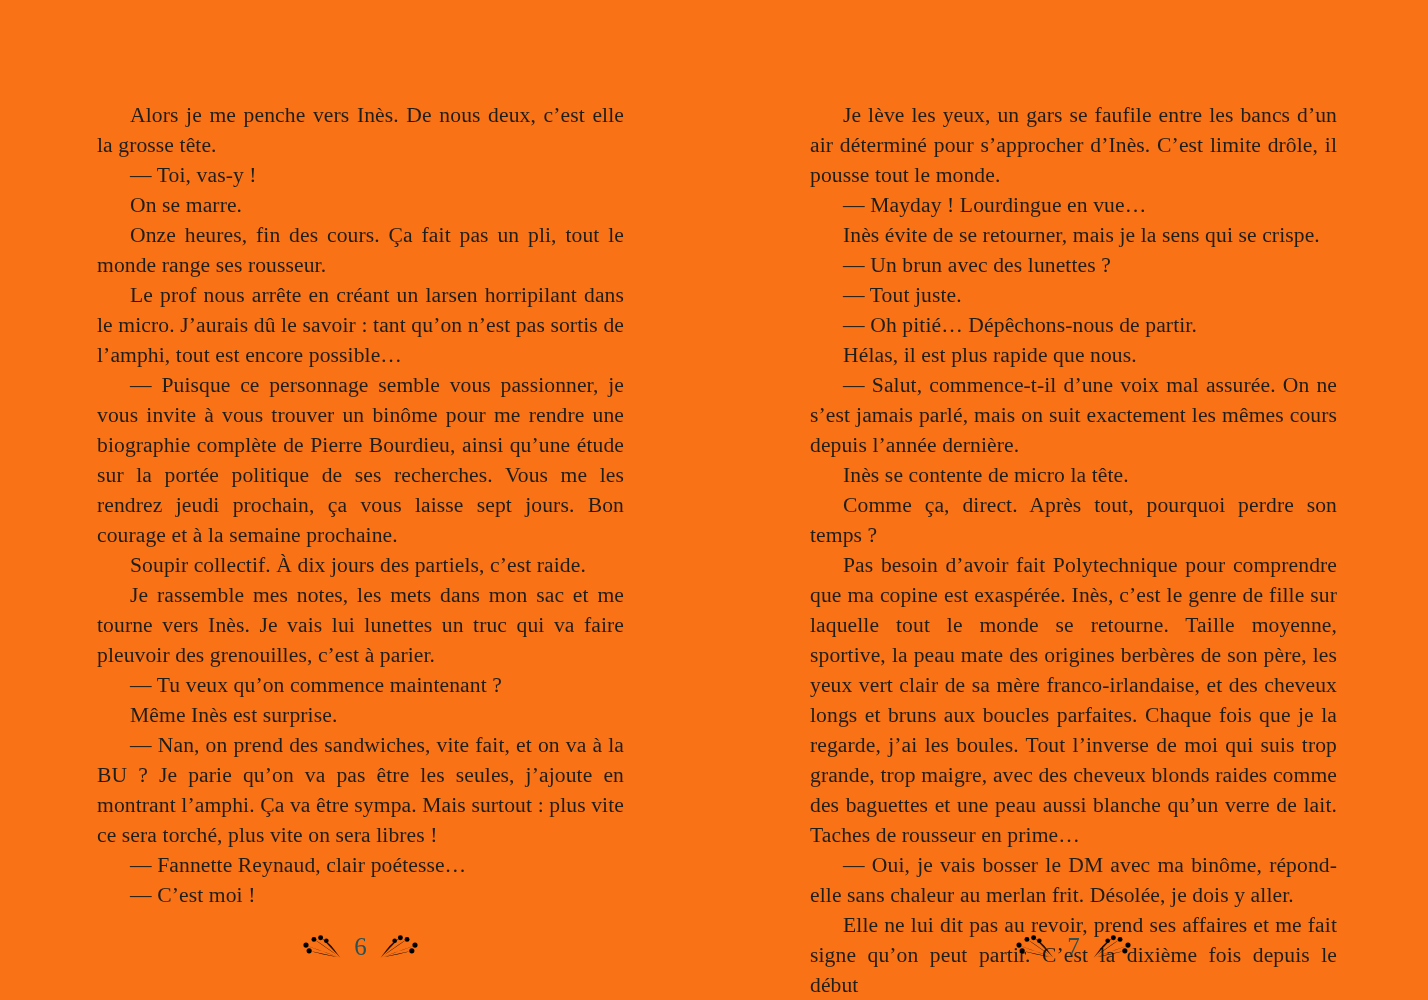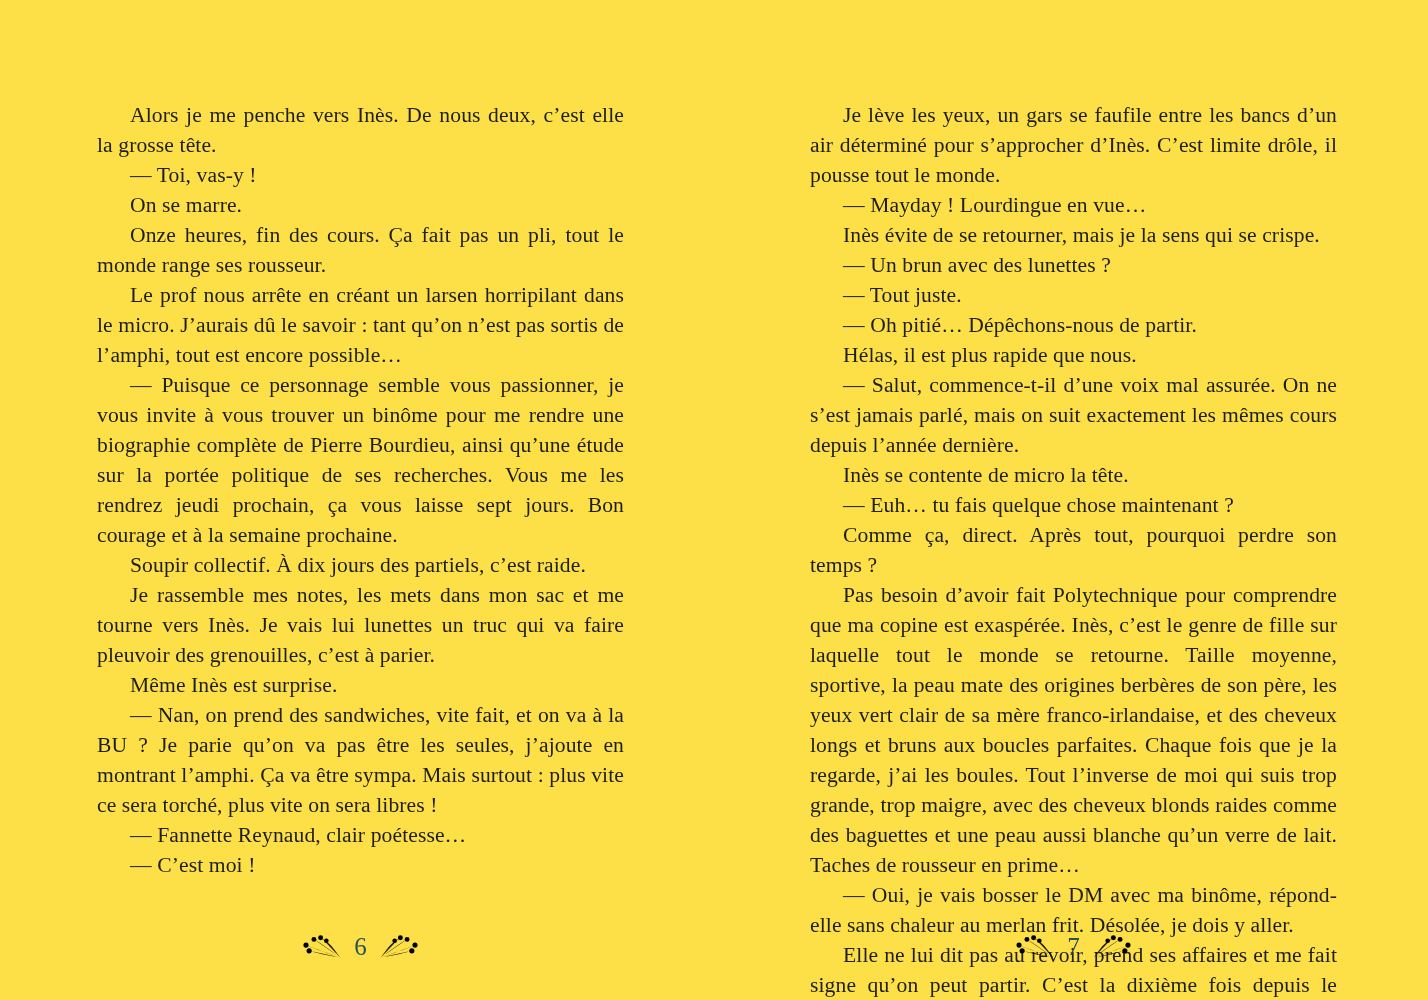--- a/index.html
+++ b/index.html
@@ -4,21 +4,21 @@
 <style>
   html, body {
     margin: 0;
     padding: 0;
     background: #ffffff;
   }
   .spread {
     position: relative;
     width: 1428px;
     height: 1000px;
-    background: #fde047;
+    background: #f97316;
     font-family: "Liberation Serif", "DejaVu Serif", serif;
     color: #1e1e1c;
     overflow: hidden;
   }
   .page {
     position: absolute;
     top: 0;
     height: 100%;
     width: 714px;
   }
@@ -95,20 +95,21 @@
     <div class="text-block">
 
     <p class="para">Alors je me penche vers Inès. De nous deux, c’est elle la grosse tête.</p>
         <p class="para">— Toi, vas-y&nbsp;!</p>
         <p class="para">On se marre.</p>
         <p class="para">Onze heures, fin des cours. Ça fait pas un pli, tout le monde range ses rousseur.</p>
         <p class="para">Le prof nous arrête en créant un larsen horripilant dans le micro. J’aurais dû le savoir&nbsp;: tant qu’on n’est pas sortis de l’amphi, tout est encore possible…</p>
         <p class="para">— Puisque ce personnage semble vous passionner, je vous invite à vous trouver un binôme pour me rendre une biographie complète de Pierre Bourdieu, ainsi qu’une étude sur la portée politique de ses recherches. Vous me les rendrez jeudi prochain, ça vous laisse sept jours. Bon courage et à la semaine prochaine.</p>
         <p class="para">Soupir collectif. À dix jours des partiels, c’est raide.</p>
         <p class="para">Je rassemble mes notes, les mets dans mon sac et me tourne vers Inès. Je vais lui lunettes un truc qui va faire pleuvoir des grenouilles, c’est à parier.</p>
+        <p class="para">— Tu veux qu’on commence maintenant&nbsp;?</p>
         <p class="para">Même Inès est surprise.</p>
         <p class="para">— Nan, on prend des sandwiches, vite fait, et on va à la BU&nbsp;? Je parie qu’on va pas être les seules, j’ajoute en montrant l’amphi. Ça va être sympa. Mais surtout&nbsp;: plus vite ce sera torché, plus vite on sera libres&nbsp;!</p>
         <p class="para">— Fannette Reynaud, clair poétesse…</p>
         <p class="para">— C’est moi&nbsp;!</p>
       </div>
     <footer class="page-footer">
       <svg class="sprig" viewBox="0 0 44 27" aria-hidden="true">
           <use href="#sprig-shape"></use>
         </svg>
       <span class="page-number">6</span>
@@ -123,21 +124,20 @@
 
     <p class="para">Je lève les yeux, un gars se faufile entre les bancs d’un air déterminé pour s’approcher d’Inès. C’est limite drôle, il pousse tout le monde.</p>
         <p class="para">— Mayday&nbsp;! Lourdingue en vue…</p>
         <p class="para">Inès évite de se retourner, mais je la sens qui se crispe.</p>
         <p class="para">— Un brun avec des lunettes&nbsp;?</p>
         <p class="para">— Tout juste.</p>
         <p class="para">— Oh pitié… Dépêchons-nous de partir.</p>
         <p class="para">Hélas, il est plus rapide que nous.</p>
         <p class="para">— Salut, commence-t-il d’une voix mal assurée. On ne s’est jamais parlé, mais on suit exactement les mêmes cours depuis l’année dernière.</p>
         <p class="para">Inès se contente de micro la tête.</p>
-        <p class="para">— Euh… tu fais quelque chose maintenant&nbsp;?</p>
         <p class="para">Comme ça, direct. Après tout, pourquoi perdre son temps&nbsp;?</p>
         <p class="para">Pas besoin d’avoir fait Polytechnique pour comprendre que ma copine est exaspérée. Inès, c’est le genre de fille sur laquelle tout le monde se retourne. Taille moyenne, sportive, la peau mate des origines berbères de son père, les yeux vert clair de sa mère franco-irlandaise, et des cheveux longs et bruns aux boucles parfaites. Chaque fois que je la regarde, j’ai les boules. Tout l’inverse de moi qui suis trop grande, trop maigre, avec des cheveux blonds raides comme des baguettes et une peau aussi blanche qu’un verre de lait. Taches de rousseur en prime…</p>
         <p class="para">— Oui, je vais bosser le DM avec ma binôme, répond-elle sans chaleur au merlan frit. Désolée, je dois y aller.</p>
         <p class="para">Elle ne lui dit pas au revoir, prend ses affaires et me fait signe qu’on peut partir. C’est la dixième fois depuis le début</p>
       </div>
     <footer class="page-footer">
       <svg class="sprig" viewBox="0 0 44 27" aria-hidden="true">
           <use href="#sprig-shape"></use>
         </svg>
       <span class="page-number">7</span>

